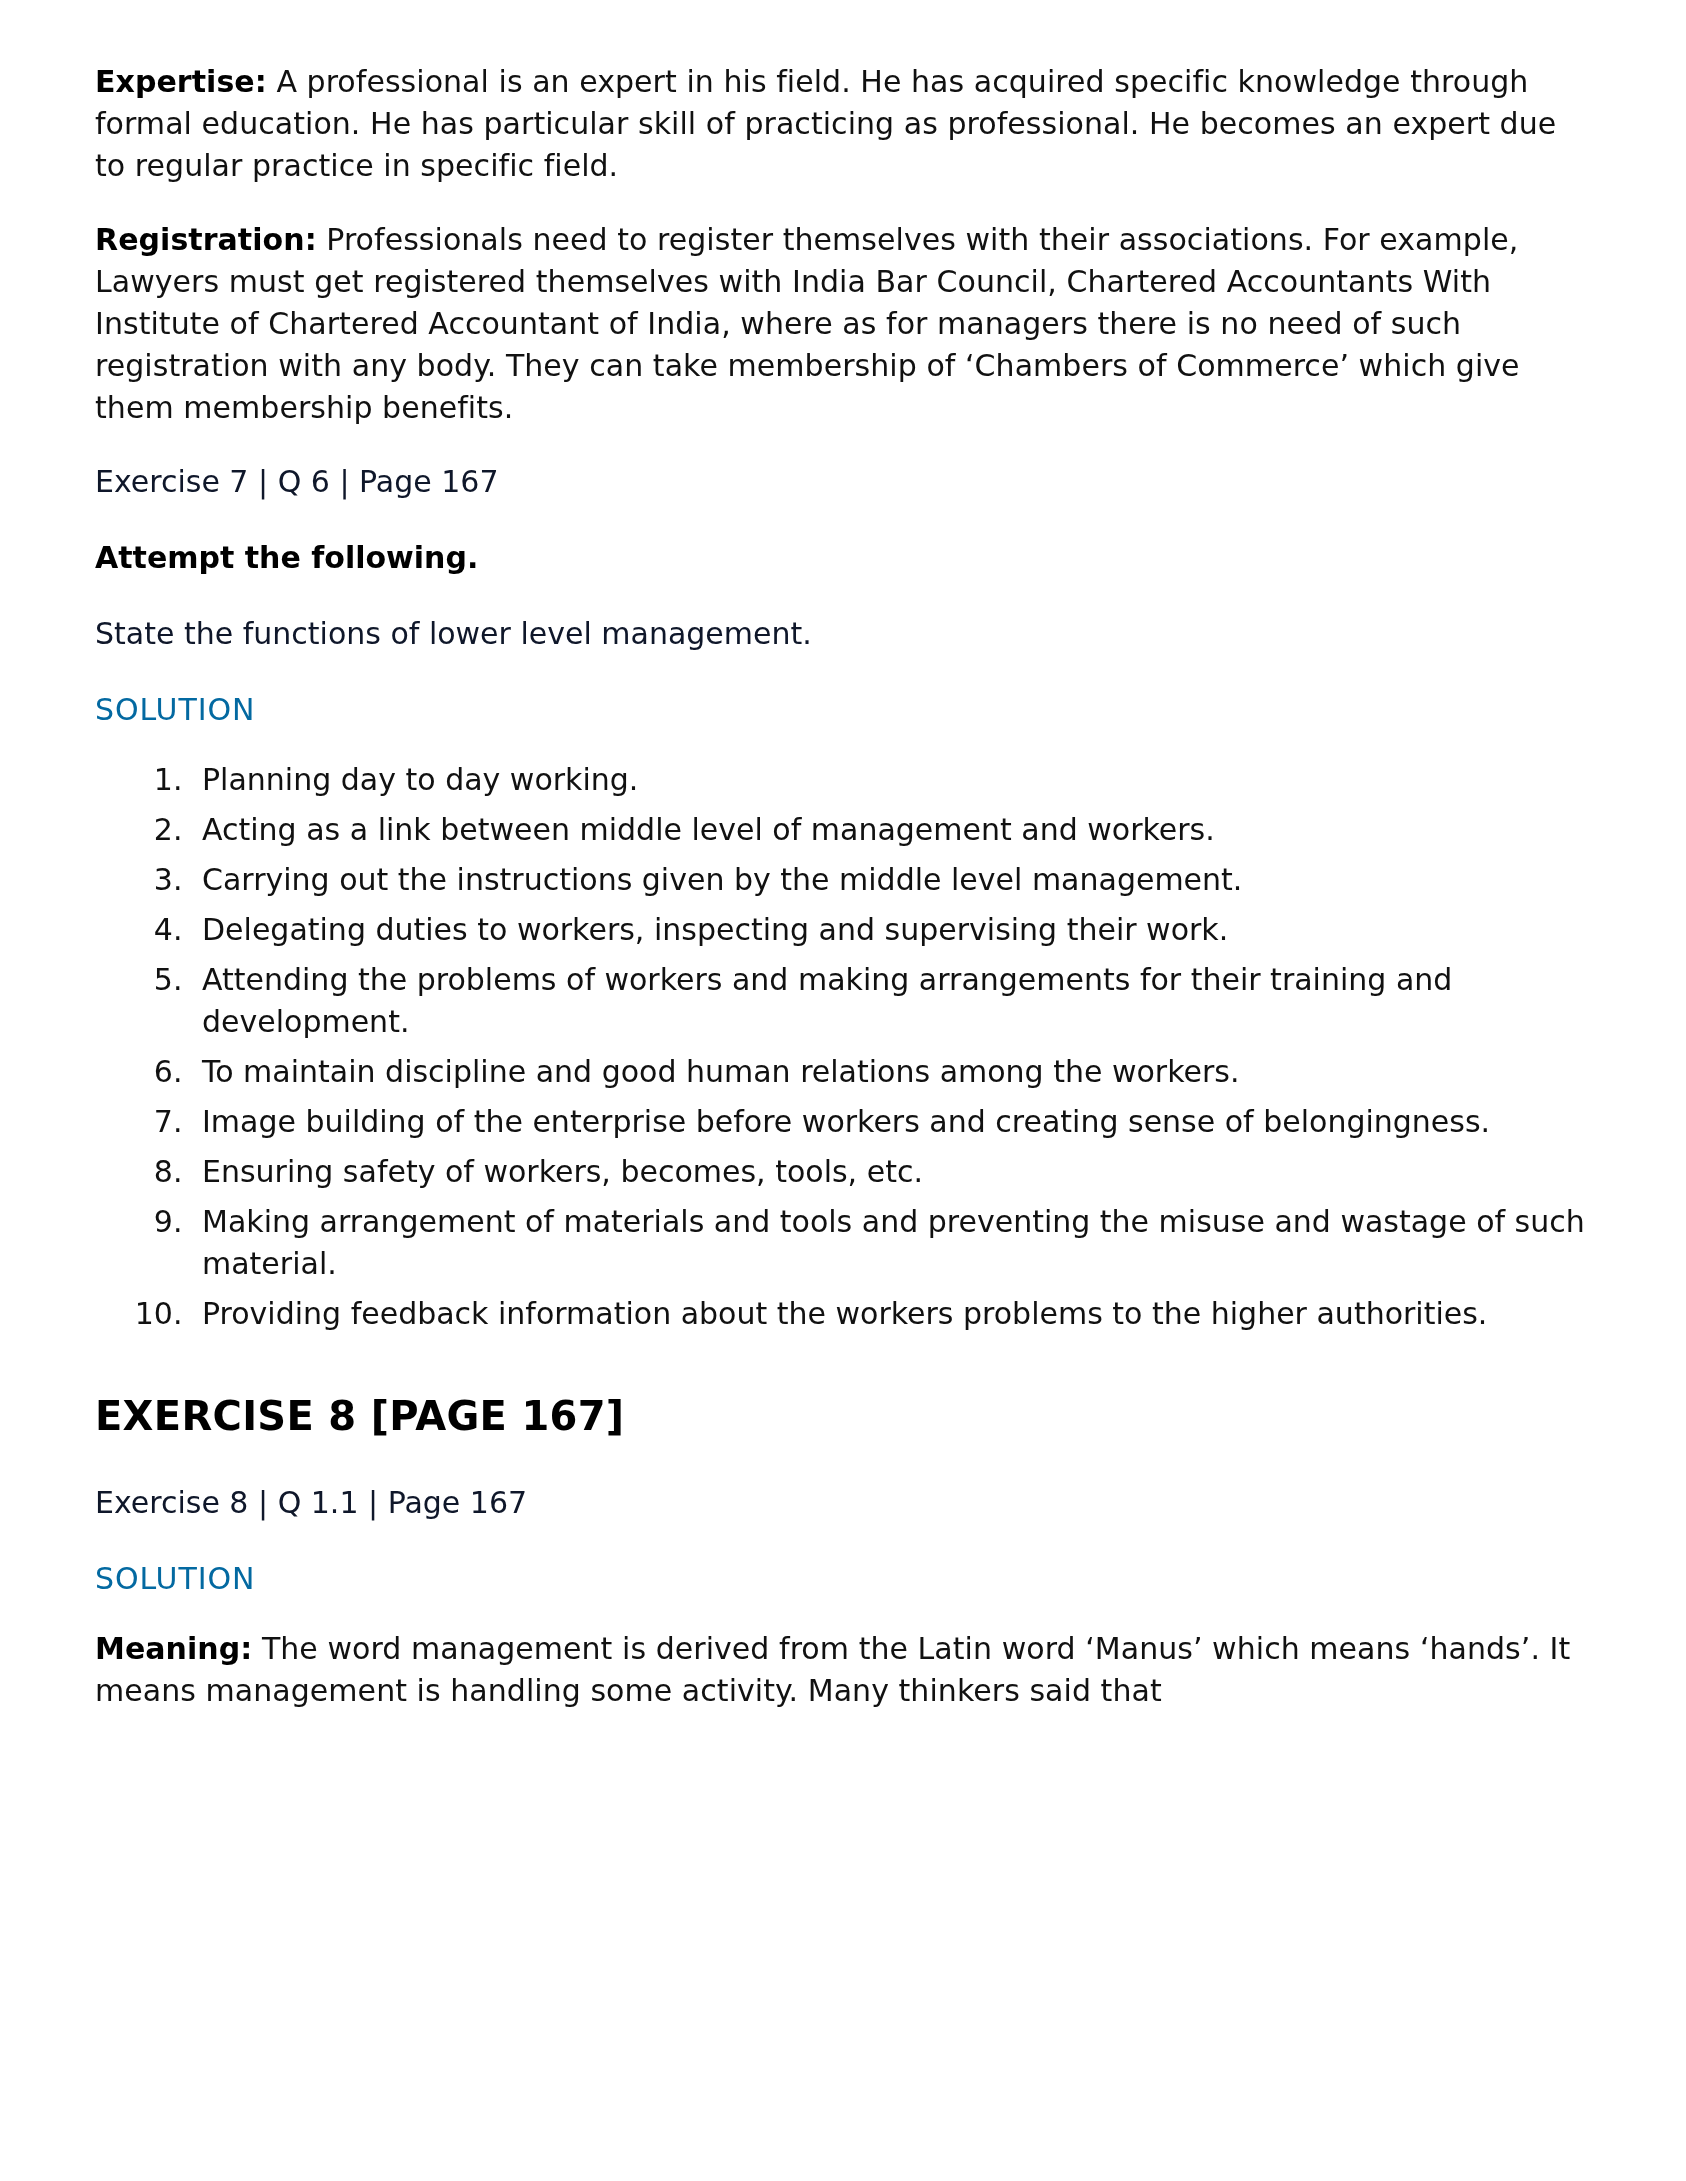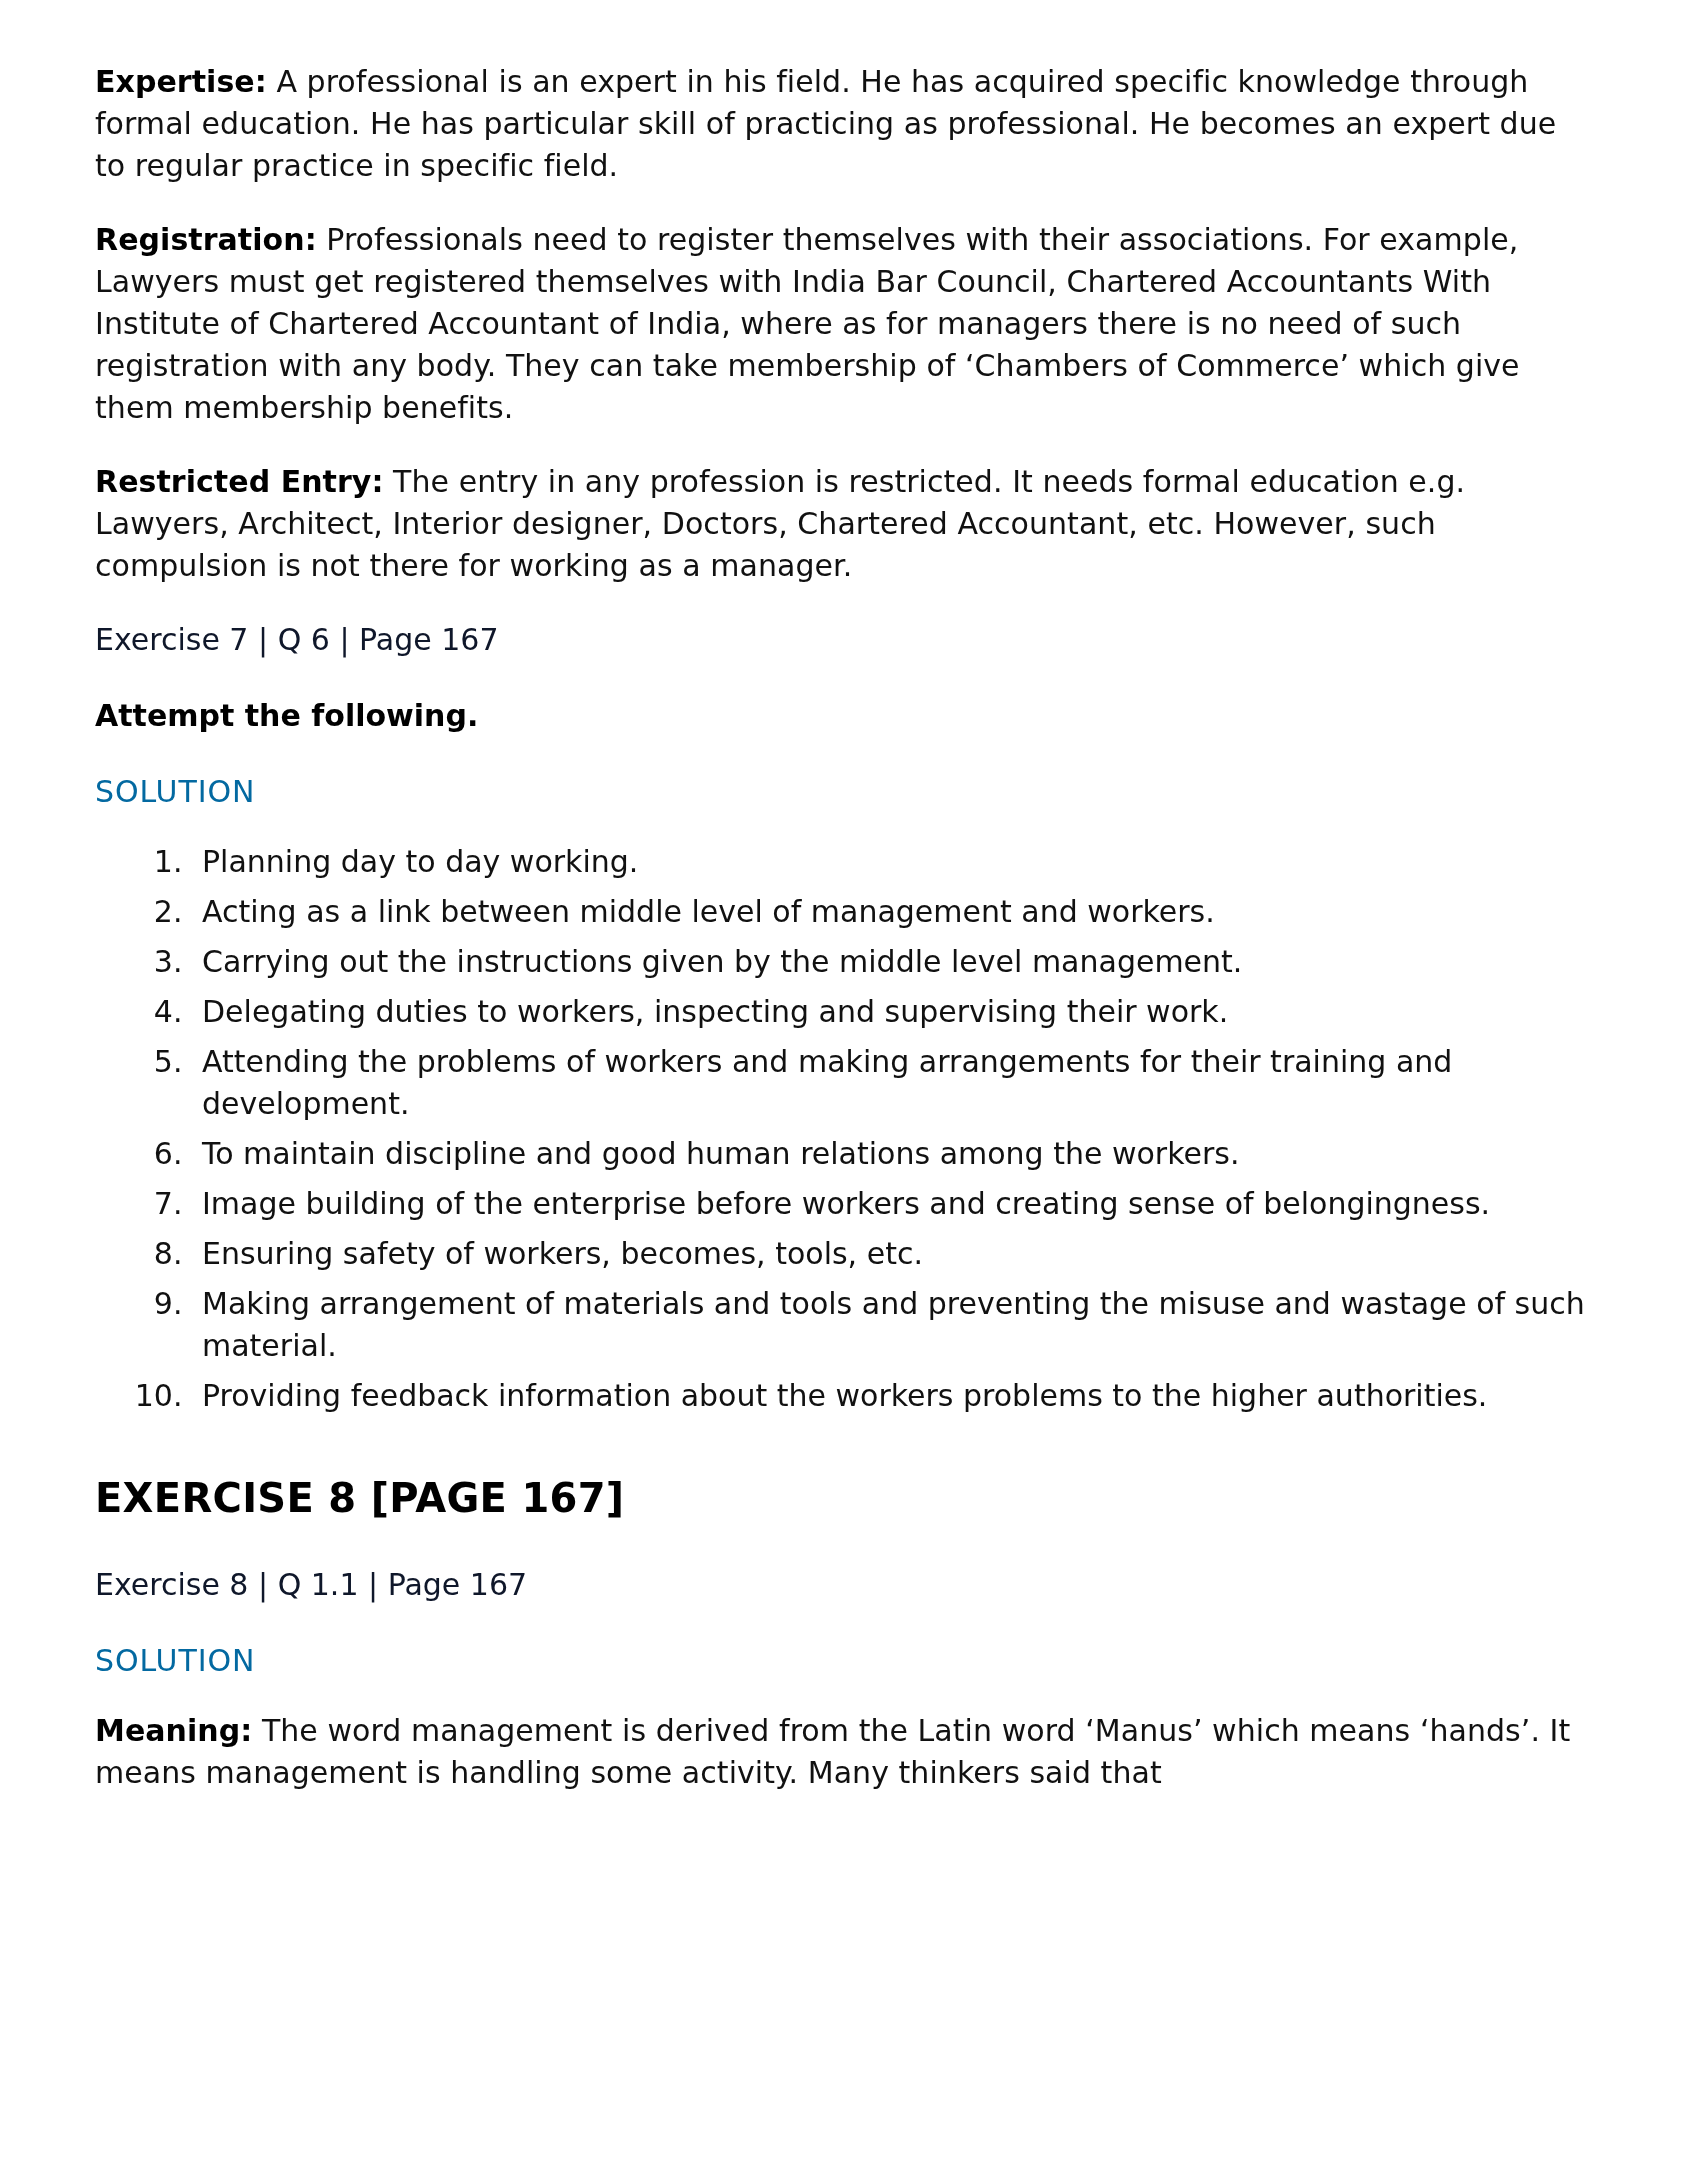--- a/index.html
+++ b/index.html
@@ -83,26 +83,26 @@
 </head>
 <body>
 
 <div class="page">
   <div class="content">
 
     <p class="para"><b class="lead">Expertise:</b><span> A professional is an expert in his field. He has acquired specific knowledge through formal education. He has particular skill of practicing as professional. He becomes an expert due to regular practice in specific field.</span></p>
 
     <p class="para"><b class="lead">Registration:</b><span> Professionals need to register themselves with their associations. For example, Lawyers must get registered themselves with India Bar Council, Chartered Accountants With Institute of Chartered Accountant of India, where as for managers there is no need of such registration with any body. They can take membership of ‘Chambers of Commerce’ which give them membership benefits.</span></p>
 
-    <p class="para"><b class="lead">Restricted Entry:</b><span> The entry in any profession is restricted. It needs formal education e.g. Lawyers, Architect, Interior designer, Doctors, Chartered Accountant, etc. However, such compulsion is not there for working as a manager.</span></p>
 
     <p class="meta">Exercise 7 | Q 6 | Page 167</p>
 
     <p class="bold-q">Attempt the following.</p>
 
+    <p class="meta">State the functions of lower level management.</p>
 
     <p class="solution-label">SOLUTION</p>
 
     <ol class="answer-list">
       <li>Planning day to day working.</li>
       <li>Acting as a link between middle level of management and workers.</li>
       <li>Carrying out the instructions given by the middle level management.</li>
       <li>Delegating duties to workers, inspecting and supervising their work.</li>
       <li>Attending the problems of workers and making arrangements for their training and development.</li>
       <li>To maintain discipline and good human relations among the workers.</li>

